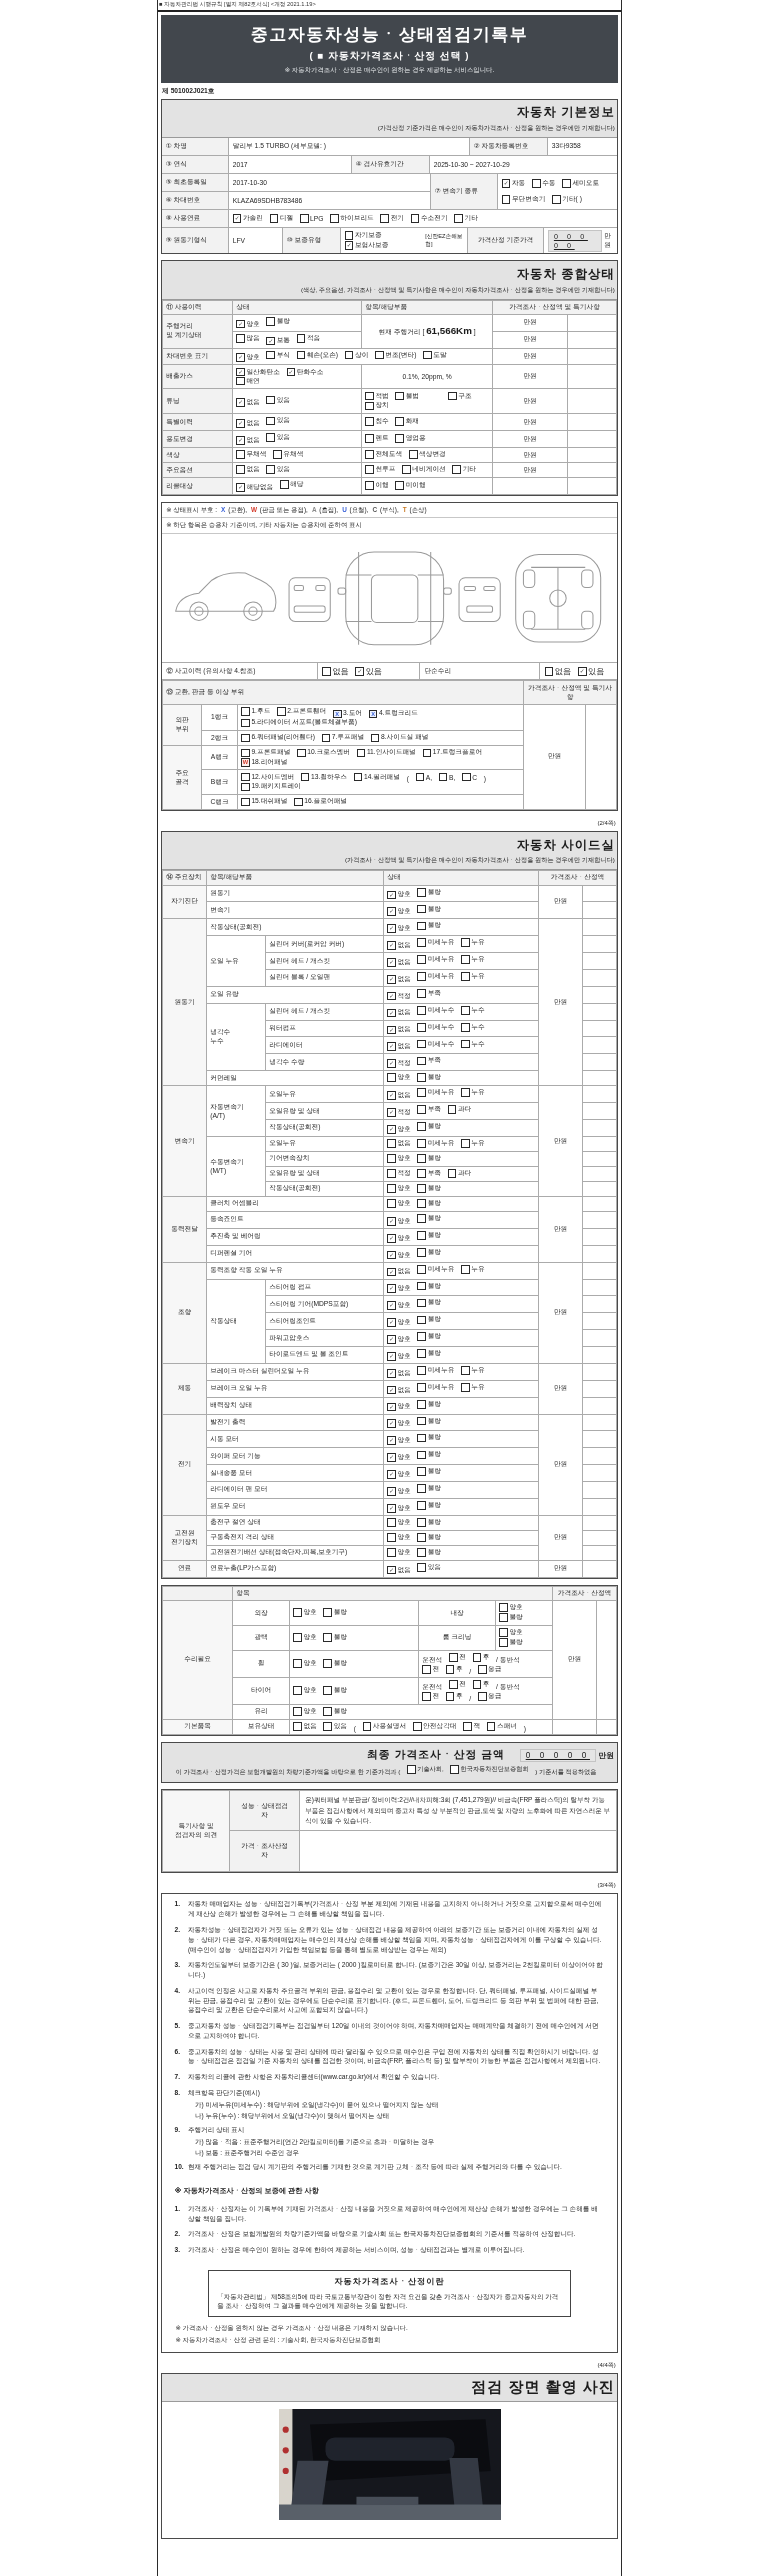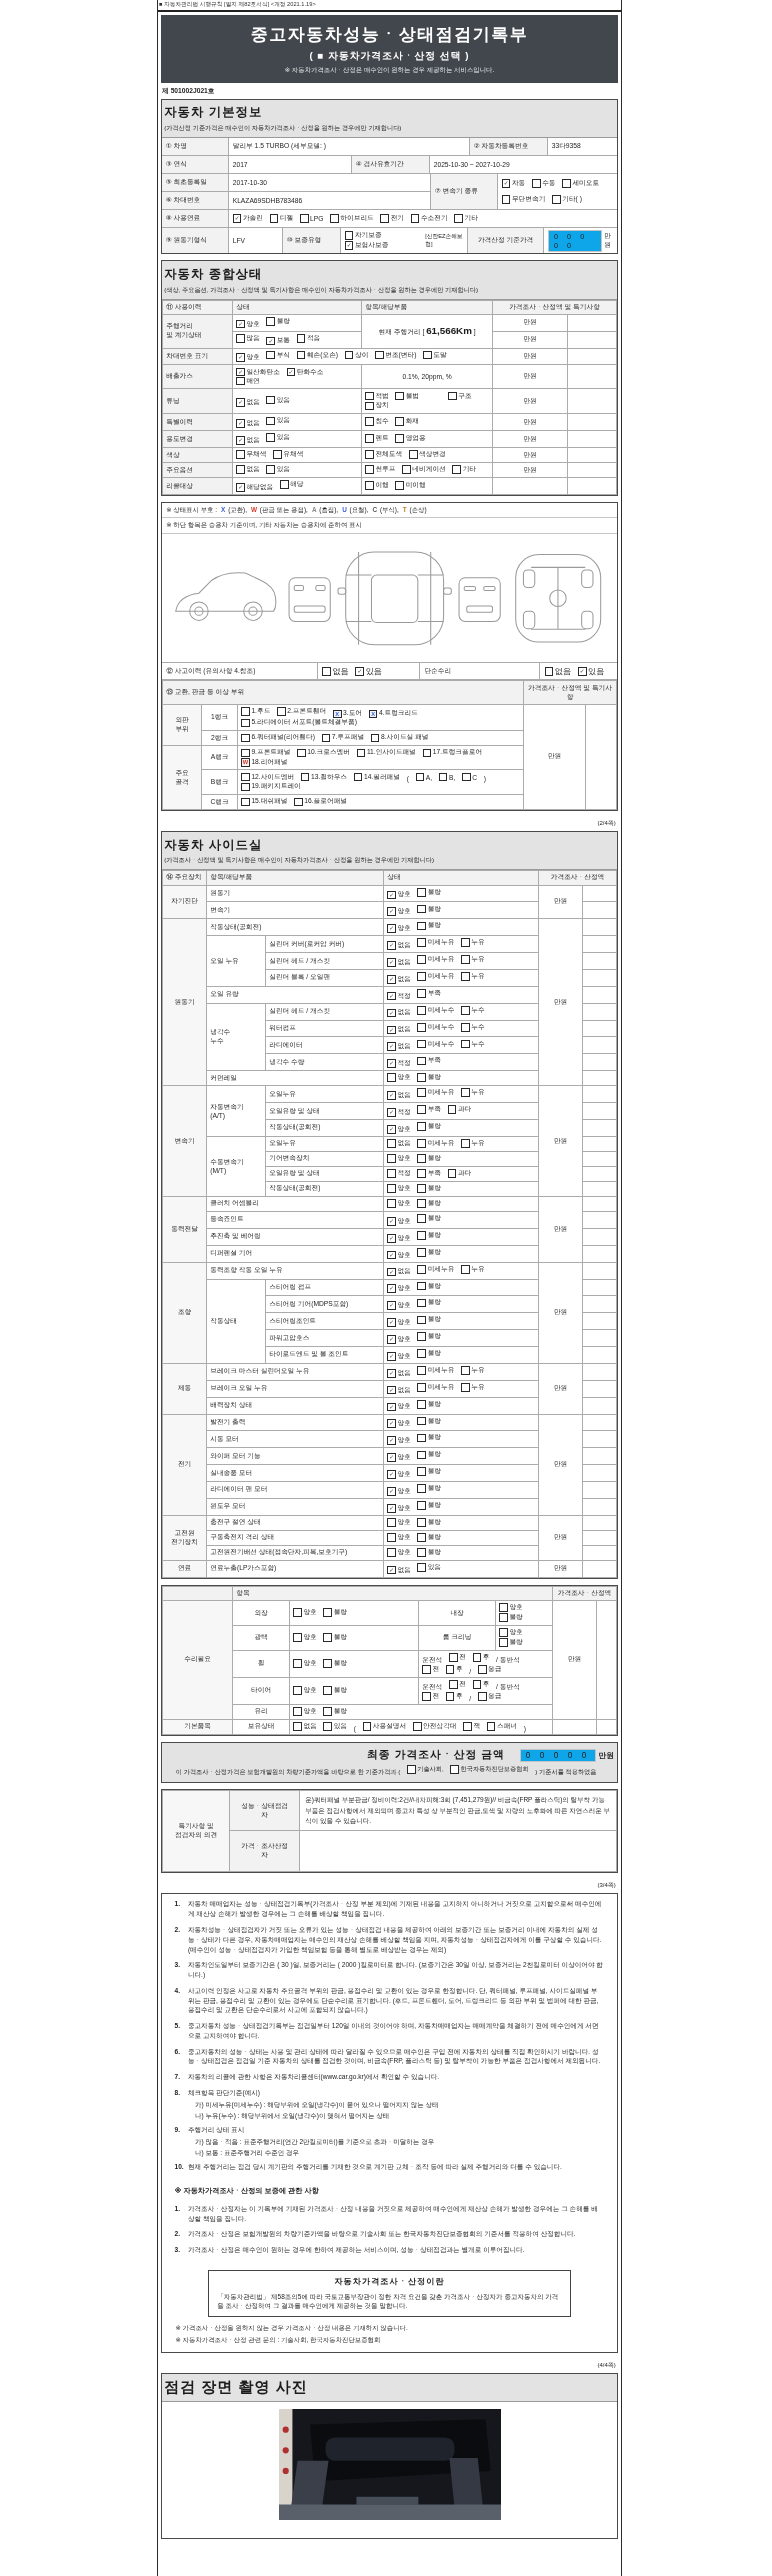--- a/index.html
+++ b/index.html
@@ -12,21 +12,21 @@
   .lawref{font-size:5.7px;color:#333;padding:1px 1px 0.5px 1px;}
   .toprule{border-top:2.6px double #222;margin:0 0 3.1px 0;}
   
   .titlebar{background:#42474d;color:#fff;text-align:center;padding:8.2px 4.1px 7.2px 4.1px;}
   .t-main{font-size:17px;font-weight:bold;letter-spacing:1.5px;}
   .t-sub{font-size:9.8px;font-weight:bold;margin-top:4.1px;letter-spacing:1px;}
   .t-note{font-size:6.4px;margin-top:3.6px;color:#eceff1;}
   .docno{font-size:6.7px;font-weight:bold;padding:4.1px 1px 3.1px 1px;}
   
   .sec{border:1px solid #4a4a4a;margin-bottom:6.2px;background:#fff;}
-  .sec-head{background:#e3e3e3;text-align:left;padding:4.6px 2.1px 4.1px 2.1px;border-bottom:0.5px solid #9a9a9a;}
+  .sec-head{background:#e3e3e3;text-align:right;padding:4.6px 2.1px 4.1px 2.1px;border-bottom:0.5px solid #9a9a9a;}
   .sec-title{font-size:12.4px;font-weight:bold;letter-spacing:1px;}
   .sec-note{font-size:6.2px;margin-top:2.6px;color:#222;}
   .marker{font-size:6px;text-align:right;padding:1.5px 2.1px 3.1px 0;color:#222;}
   
   table{border-collapse:collapse;width:100%;table-layout:fixed;}
   td{border:0.5px solid #ababab;font-size:6.7px;padding:2.1px 3.1px;vertical-align:middle;
      overflow:hidden;}
   .lab{background:#f2f2f2;}
   .c{text-align:center;}
   .pre{white-space:pre-line;}
@@ -37,22 +37,22 @@
   .cb-c{color:#111;}
   .cb-x{color:#3a62d8;background:#eef2ff;}
   .cb-w{color:#d43a2a;background:#fdeeec;}
   .optText{margin-right:2.1px;}
   
   .brow{display:flex;border-top:0.5px solid #ababab;min-height:17px;align-items:stretch;}
   .brow>div{display:flex;align-items:center;padding:1.5px 3.6px;box-sizing:border-box;
             border-left:0.5px solid #ababab;font-size:6.7px;}
   .brow>div:first-child{border-left:none;}
   .b-l{width:66px;background:#f2f2f2;flex:none;}
-  .amountbox{background:#0ea5e9;border:0.5px solid #c4c4c4;padding:1px 5.2px;
-             letter-spacing:3.6px;font-size:7.2px;}
+  .amountbox{background:#e5e5e5;border:0.5px solid #c4c4c4;padding:1px 5.2px;
+             letter-spacing:3.6px;font-size:7.2px;text-decoration:underline;}
   
   .priceCell{text-align:center;font-size:6.7px;}
   .blankCell{background:#fff;}
   .kmBig{font-size:9.8px;font-weight:bold;}
   
   .legendline{font-size:6.4px;padding:2.6px 4.1px;border-bottom:0.5px solid #c7c7c7;}
   .legend-letter{font-weight:bold;margin:0 1px 0 4.1px;}
   .diagwrap{padding:5.2px 2.1px;border-bottom:0.5px solid #ababab;text-align:center;background:#fff;}
   .accL{background:#f7f7f7;text-align:center;white-space:pre-line;}
   

